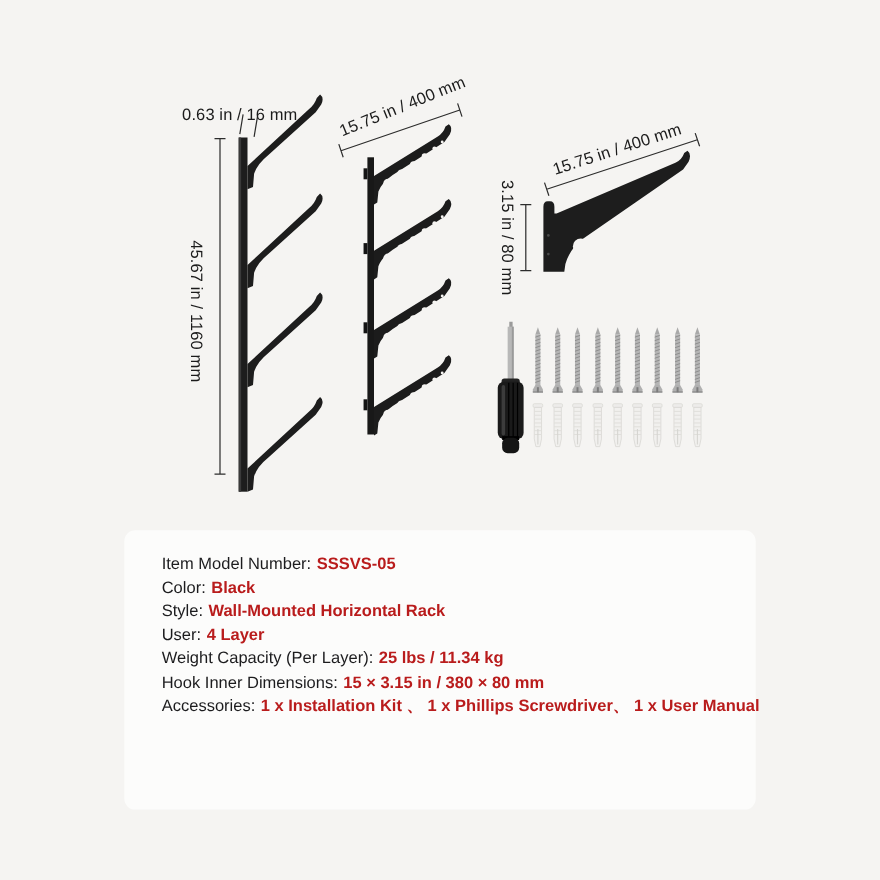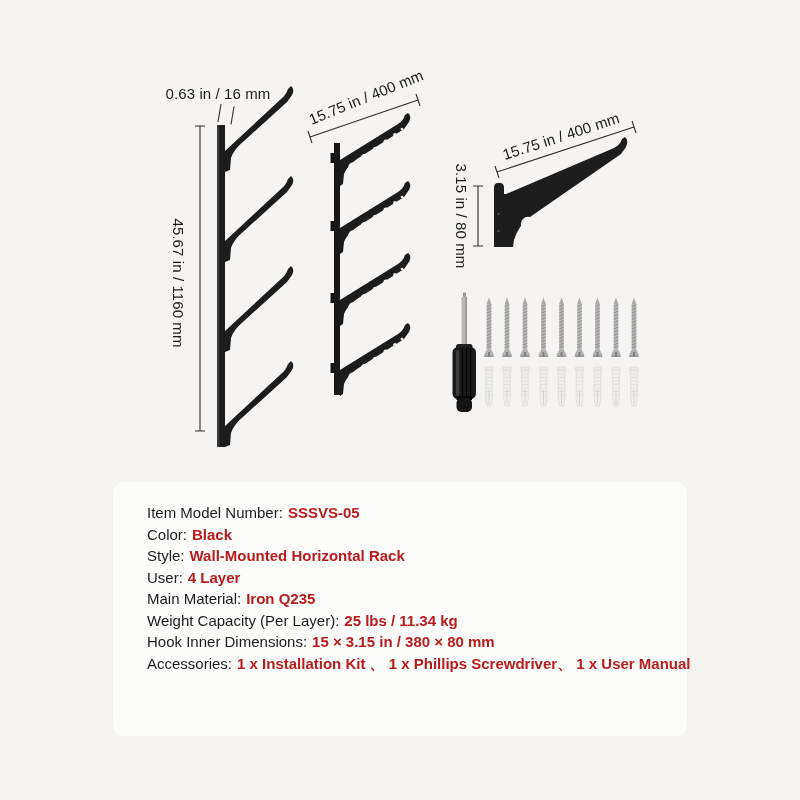--- a/index.html
+++ b/index.html
@@ -16,21 +16,21 @@
   .dim-label {
     position: absolute;
     font-size: 15px;
     color: #1b1b1b;
     white-space: nowrap;
     letter-spacing: 0.1px;
   }
   .dim-label.rot90  { transform: translate(-50%,-50%) rotate(90deg); }
   .dim-label.rotm22 { transform: translate(-50%,-50%) rotate(-22deg); }
   .dim-label.rotm18 { transform: translate(-50%,-50%) rotate(-18deg); }
-  .dim-label.center { transform: translate(-50%,-50%); }
+  .dim-label.center { transform: translate(-50%,-50%); margin-top: 12px; }
   .spec-panel {
     position: absolute;
     left: 113px;
     top: 482px;
     width: 574px;
     height: 254px;
     background: #fcfcfb;
     border-radius: 10px;
     padding: 20px 20px 0 34px;
   }
@@ -177,23 +177,20 @@
     <div class="spec-row">
       <span class="spec-label">Color:</span><span class="spec-value">Black</span>
     </div>
     <div class="spec-row">
       <span class="spec-label">Style:</span><span class="spec-value">Wall-Mounted Horizontal Rack</span>
     </div>
     <div class="spec-row">
       <span class="spec-label">User:</span><span class="spec-value">4 Layer</span>
     </div>
     <div class="spec-row">
-      <span class="spec-label">Main Material:</span><span class="spec-value">Iron Q235</span>
-    </div>
-    <div class="spec-row">
       <span class="spec-label">Weight Capacity (Per Layer):</span><span class="spec-value">25 lbs / 11.34 kg</span>
     </div>
     <div class="spec-row">
       <span class="spec-label">Hook Inner Dimensions:</span><span class="spec-value">15 × 3.15 in / 380 × 80 mm</span>
     </div>
     <div class="spec-row">
       <span class="spec-label">Accessories:</span><span class="spec-value">1 x Installation Kit 、 1 x Phillips Screwdriver、 1 x User Manual</span>
     </div>
   </div>
 

